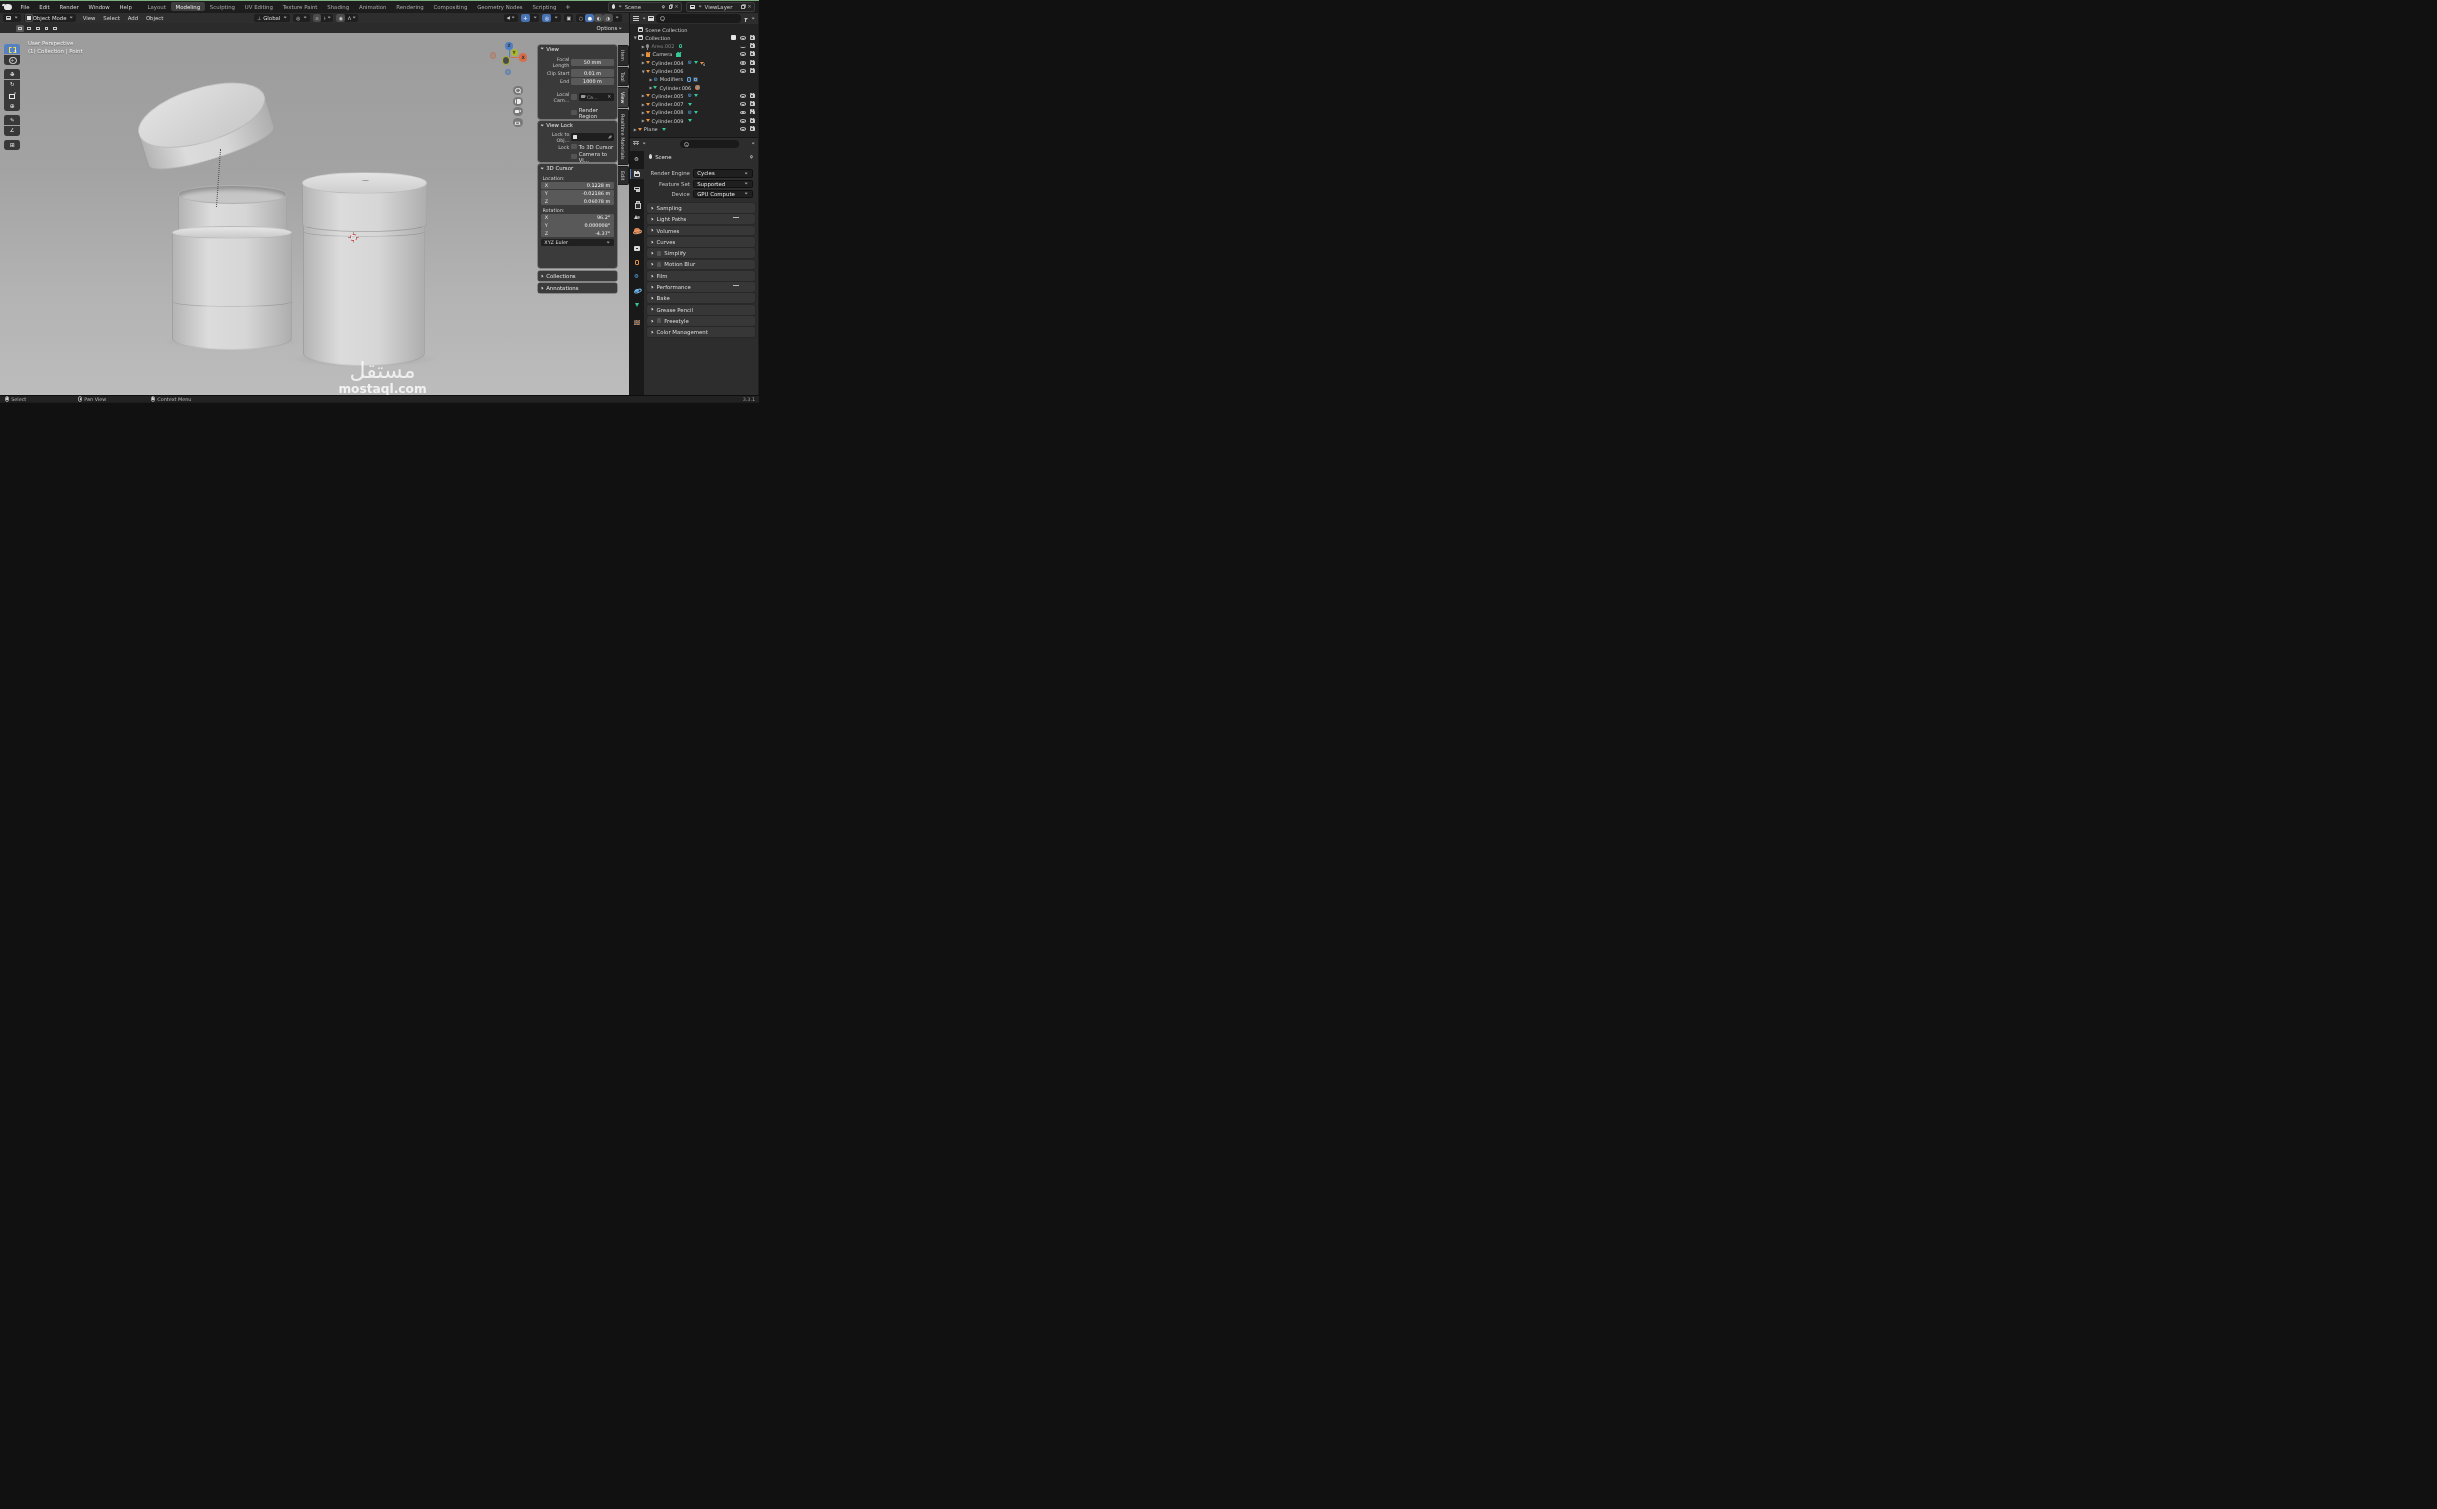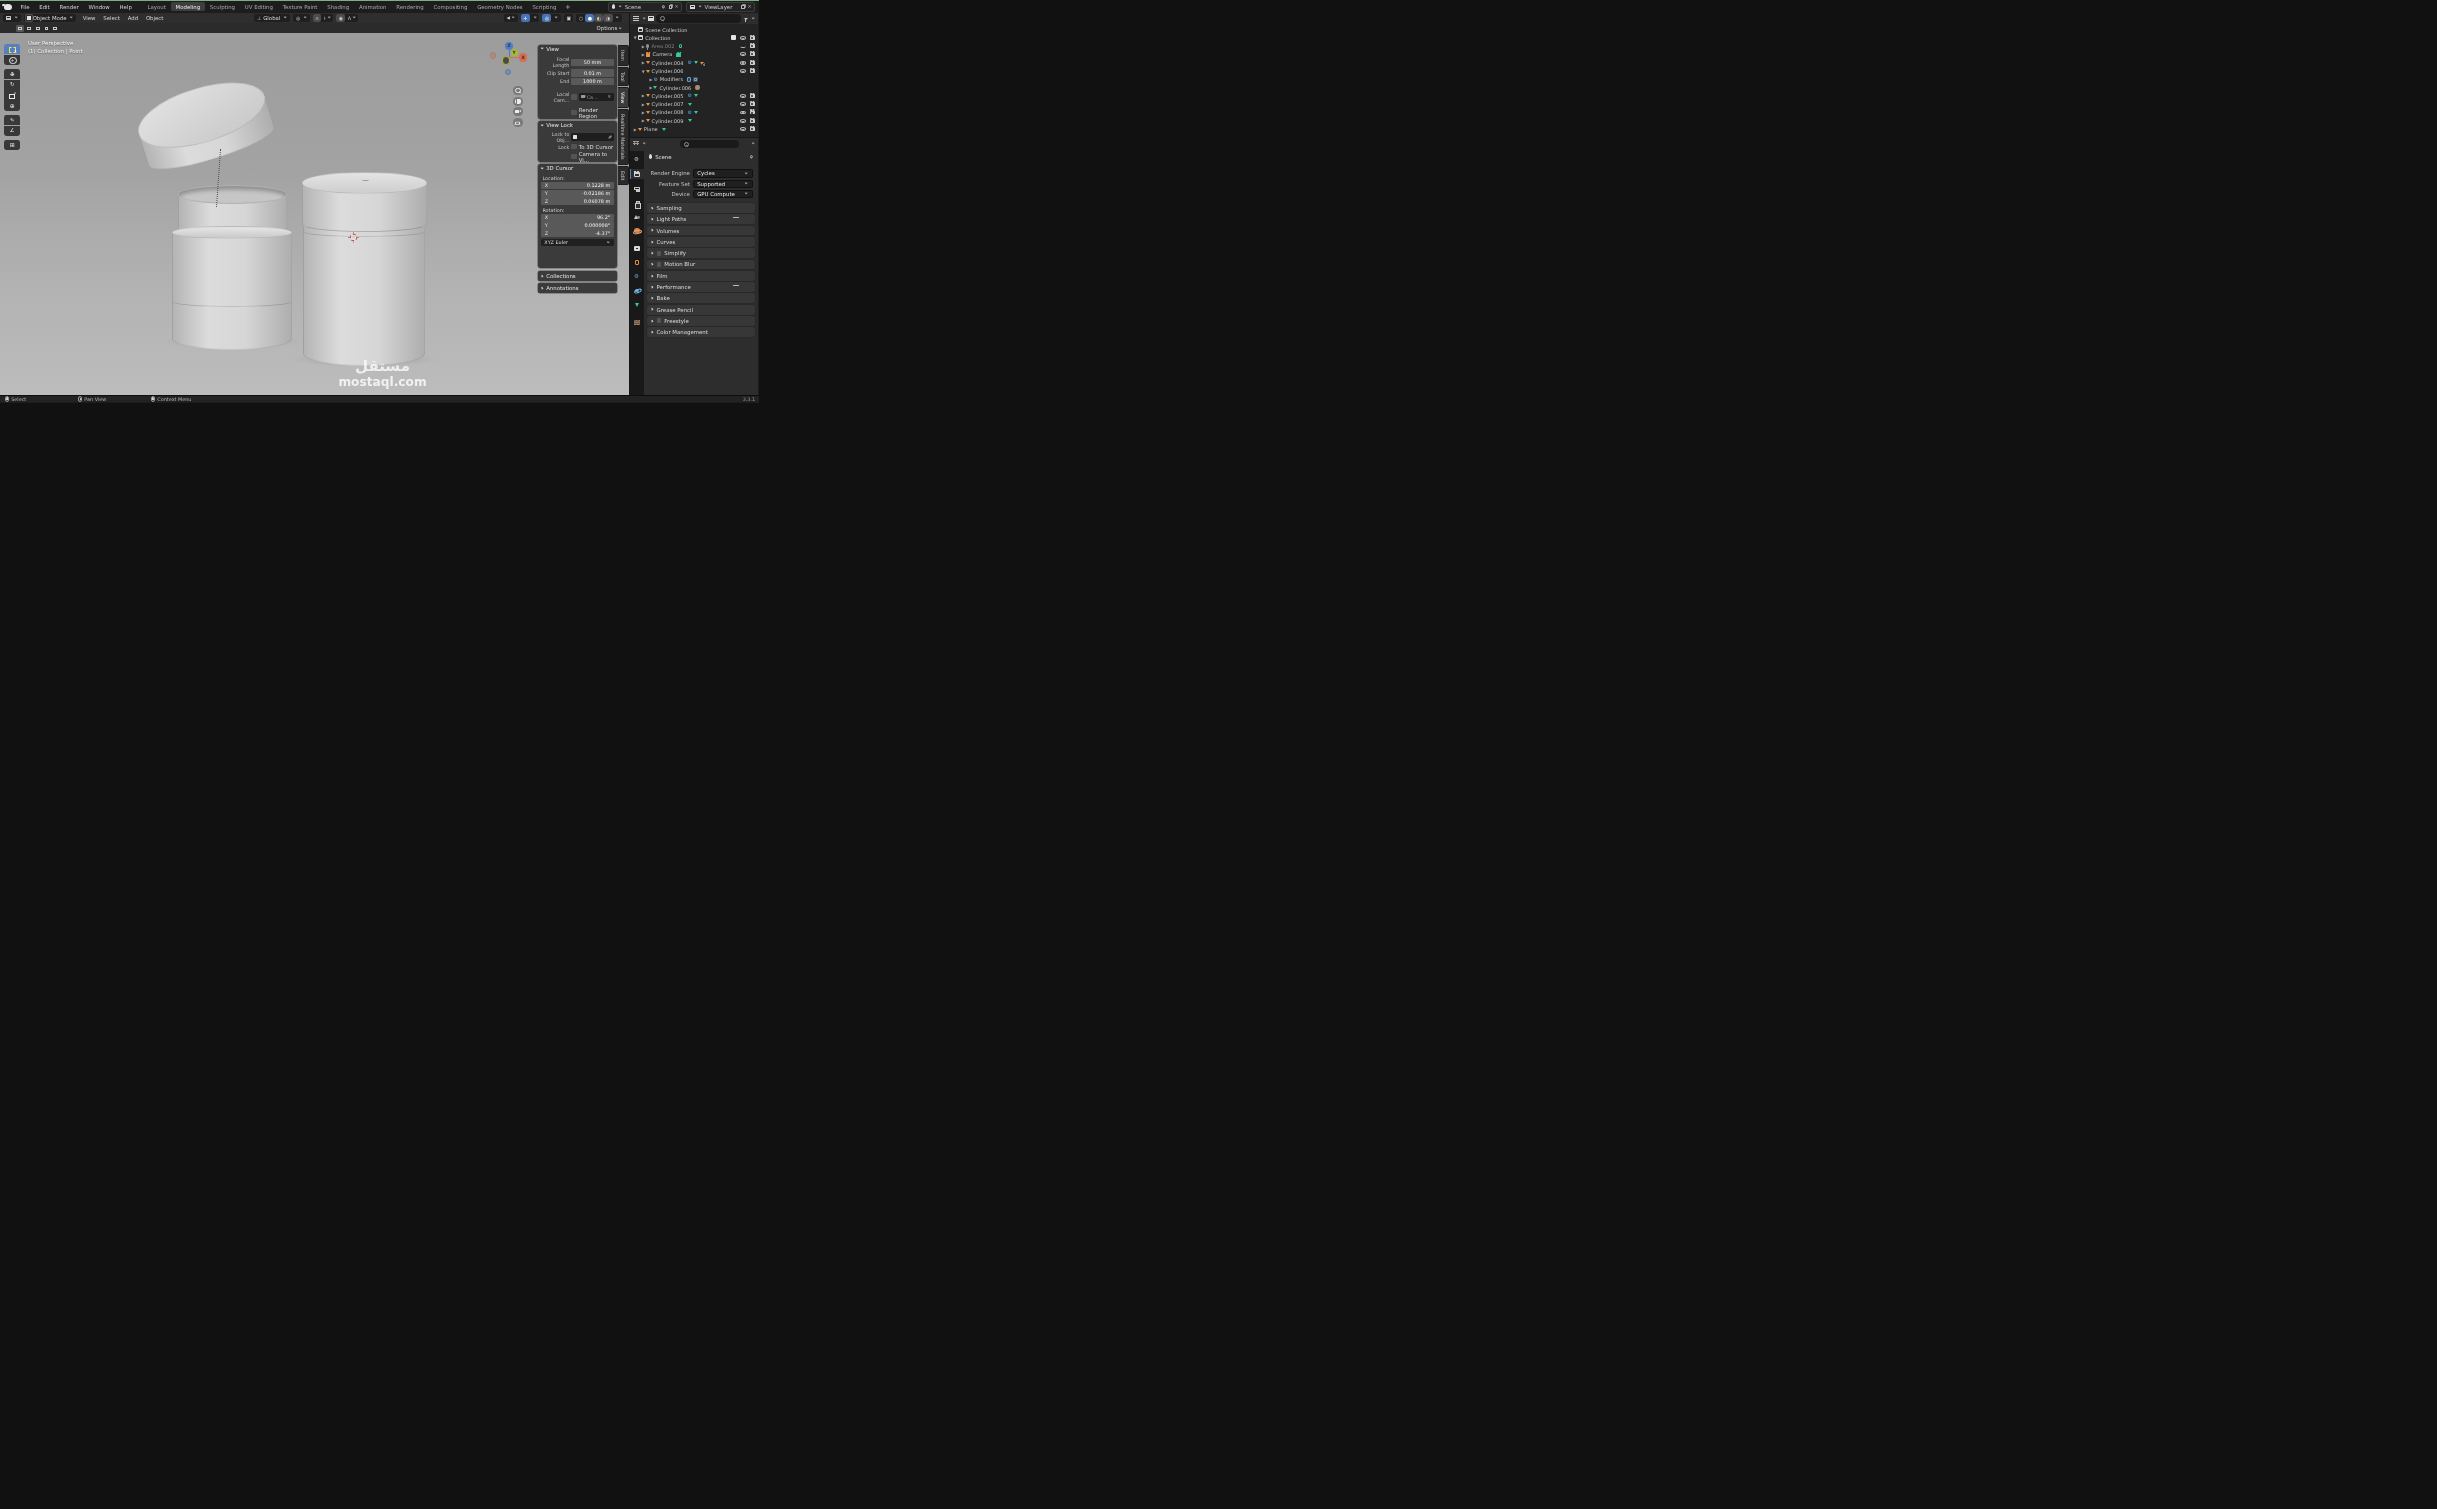--- a/index.html
+++ b/index.html
@@ -95,21 +95,21 @@
   .can{position:absolute;background:linear-gradient(90deg,#b4b4b4,#dcdcdc 30%,#d6d6d6 62%,#aeaeae);border:0.5px solid rgba(0,0,0,.08)}
   .ellipse{position:absolute;border-radius:50%;background:linear-gradient(180deg,#e2e2e2,#cacaca);border:0.5px solid rgba(0,0,0,.10)}
   .seam{position:absolute;border:0.5px solid rgba(0,0,0,.16);border-radius:50%;clip-path:inset(55% 0 0 0)}
   .dotline{position:absolute;border-left:1px dotted #4f4f4f;transform:rotate(4deg)}
   #cursor3d{position:absolute;width:10.7px;height:10.7px}
   #cursor3d .ring{position:absolute;inset:2px;border-radius:50%;border:0.8px dashed #d84a4a;box-shadow:0 0 0 0.5px rgba(255,255,255,.7) inset}
   #cursor3d .h,#cursor3d .v{position:absolute;background:#3b3b3b}
   #cursor3d .h{left:0;right:0;top:4.9px;height:0.5px;clip-path:polygon(0 0,18% 0,18% 100%,0 100%,0 0,100% 0,100% 100%,82% 100%,82% 0)}
   #cursor3d .v{top:0;bottom:0;left:4.9px;width:0.5px;clip-path:polygon(0 0,100% 0,100% 18%,0 18%,0 82%,100% 82%,100% 100%,0 100%)}
   #watermark{position:absolute;left:273px;top:326px;width:219px;text-align:center;color:rgba(255,255,255,.75)}
-  #watermark .ar{font-size:15px;font-weight:bold;line-height:1.05}
+  #watermark .ar{font-size:22px;font-weight:normal;line-height:1.05}
   #watermark .en{font-size:12.2px;font-weight:bold;color:rgba(255,255,255,.8)}
   
   .panel{position:absolute;left:538px;width:79px;background:rgba(55,55,55,.97);border-radius:2.4px;box-shadow:0 0 0 0.5px rgba(30,30,30,.6);z-index:20}
   .p-head{height:8.8px;display:flex;align-items:center;padding:0 3.4px;gap:2.4px;color:#e8e8e8}
   .p-head .dchev{width:2.4px;height:2.4px;border-right:0.7px solid #cfcfcf;border-bottom:0.7px solid #cfcfcf;transform:rotate(45deg);margin-top:-1px}
   .grip{margin-left:auto;width:5.9px;height:3.4px;background:radial-gradient(#8b8b8b 0.4px,transparent 0.4px) 0 0/1.5px 1.7px}
   .f-row{display:flex;align-items:center;margin:1px 3.4px;gap:2px}
   .f-label{width:28px;text-align:right;color:#c3c3c3;font-size:4.9px;flex:none}
   .f-val{flex:1;height:7.3px;background:#595959;border-radius:1.2px;color:#f4f4f4;font-size:4.9px;display:flex;align-items:center;justify-content:center}
   .f-dark{flex:1;height:7.8px;background:#1e1e1e;border-radius:1.5px;display:flex;align-items:center;padding:0 2px;gap:2px;color:#8f8f8f;font-size:4.9px}

